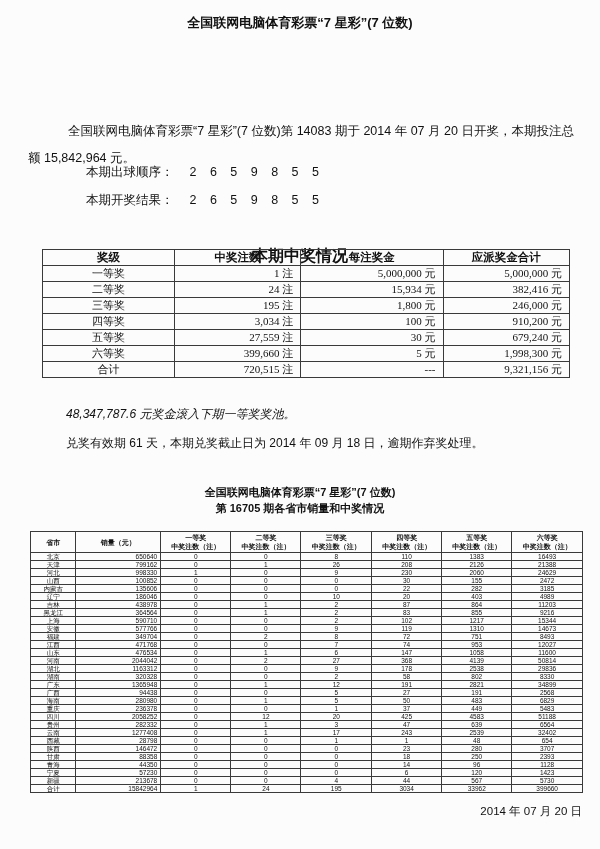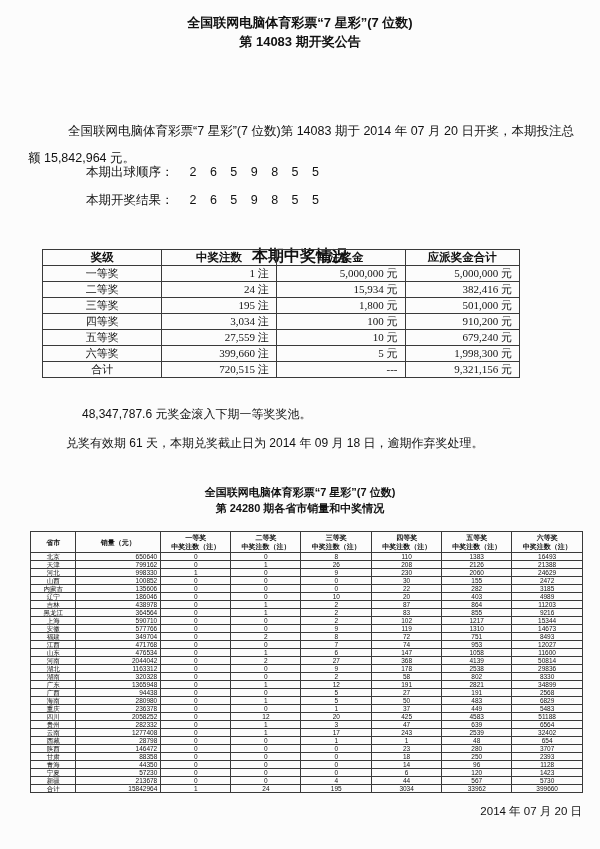--- a/index.html
+++ b/index.html
@@ -16,47 +16,46 @@
   .doc-title { top:13px; left:0; width:600px; text-align:center; font-weight:bold; font-size:13px; line-height:19px; }
   .intro { top:105px; left:28px; width:546px; font-size:12.5px; line-height:27px; text-indent:40px; text-align:justify; }
   .draw-line { font-size:12.5px; }
   .draw-order { top:164px; left:86px; }
   .draw-result { top:192px; left:86px; }
   .nums { margin-left:16px; letter-spacing:5px; font-family:"Liberation Sans", sans-serif;text-align:center; }
 
   .t1-title { top:246px; left:0; width:600px; text-align:center; font-size:16px; font-weight:bold; }
 
   table { border-collapse:collapse; table-layout:fixed; }
-  .t1 { top:249px; left:42px; width:478px; font-family:"Liberation Serif", serif; font-size:11px; }
+  .t1 { top:249px; left:42px; width:528px; font-family:"Liberation Serif", serif; font-size:11px; }
   .t1 th, .t1 td { border:1px solid #3a3a3a; padding:0 7px; height:15px; line-height:13px; overflow:hidden; white-space:nowrap; }
   .t1 th { font-family:"Liberation Sans", sans-serif; font-size:11.5px; font-weight:bold; text-align:center; padding:0 2px; }
   .t1 td { text-align:right; }
   .t1 td:first-child { text-align:center; }
 
   .note { font-size:12px; }
-  .note1 { top:394px; left:82px; }
+  .note1 { top:394px; left:66px;font-style:italic; }
   .note2 { top:423px; left:66px; }
 
   .doc-title2 { top:484px; left:0; width:600px; text-align:center; font-weight:bold; font-size:11px; line-height:16px; }
 
   .t2 { top:531px; left:30px; width:553px; font-size:6.5px; }
   .t2 th, .t2 td { border:1px solid #3a3a3a; overflow:hidden; white-space:nowrap; }
   .t2 th { font-size:7px; font-weight:bold; line-height:9px; padding:1px 0; text-align:center; }
   .t2 td { height:7px; line-height:7px; padding:0 3px; text-align:center; }
   .t2 td:first-child { padding:0 2px; }
   .t2 td:nth-child(2) { text-align:right; }
 
   .footer-date { top:804px; right:18px; font-size:11.5px; }
 </style>
 </head>
 <body>
 
 <div class="abs doc-title">
   <div>全国联网电脑体育彩票“7 星彩”(7 位数)</div>
-  <div>第 14083 期开奖公告</div>
 </div>
 
 <p class="abs intro">全国联网电脑体育彩票“7 星彩”(7 位数)第 14083 期于 2014 年 07 月 20 日开奖，本期投注总额 15,842,964 元。</p>
 
 <div class="abs draw-line draw-order">
   <span>本期出球顺序：</span><span class="nums">2 6 5 9 8 5 5</span>
 </div>
 
 <div class="abs draw-line draw-result">
   <span>本期开奖结果：</span><span class="nums">2 6 5 9 8 5 5</span>
@@ -97,32 +96,32 @@
       <tr>
         <td>二等奖</td>
         <td>24 注</td>
         <td>15,934 元</td>
         <td>382,416 元</td>
       </tr>
       <tr>
         <td>三等奖</td>
         <td>195 注</td>
         <td>1,800 元</td>
-        <td>501,000 元</td>
+        <td>246,000 元</td>
       </tr>
       <tr>
         <td>四等奖</td>
         <td>3,034 注</td>
         <td>100 元</td>
         <td>910,200 元</td>
       </tr>
       <tr>
         <td>五等奖</td>
         <td>27,559 注</td>
-        <td>10 元</td>
+        <td>30 元</td>
         <td>679,240 元</td>
       </tr>
       <tr>
         <td>六等奖</td>
         <td>399,660 注</td>
         <td>5 元</td>
         <td>1,998,300 元</td>
       </tr>
       <tr>
         <td>合计</td>
@@ -131,21 +130,21 @@
         <td>9,321,156 元</td>
       </tr>
     </tbody>
 </table>
 
 <p class="abs note note1">48,347,787.6 元奖金滚入下期一等奖奖池。</p>
 <p class="abs note note2">兑奖有效期 61 天，本期兑奖截止日为 2014 年 09 月 18 日，逾期作弃奖处理。</p>
 
 <div class="abs doc-title2">
   <div>全国联网电脑体育彩票“7 星彩”(7 位数)</div>
-  <div>第 24280 期各省市销量和中奖情况</div>
+  <div>第 16705 期各省市销量和中奖情况</div>
 </div>
 
 <table class="abs t2">
   <colgroup>
     <col style="width:8.2%">
       <col style="width:15.4%">
     <col style="width:12.7%">
       <col style="width:12.7%">
       <col style="width:12.8%">
     <col style="width:12.7%">

